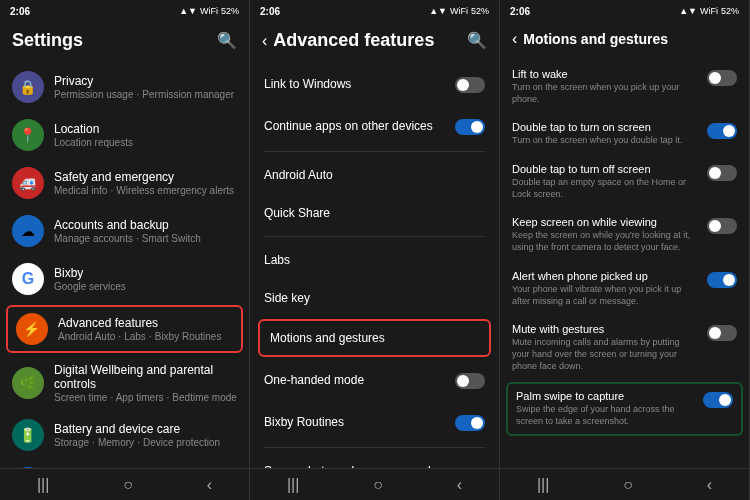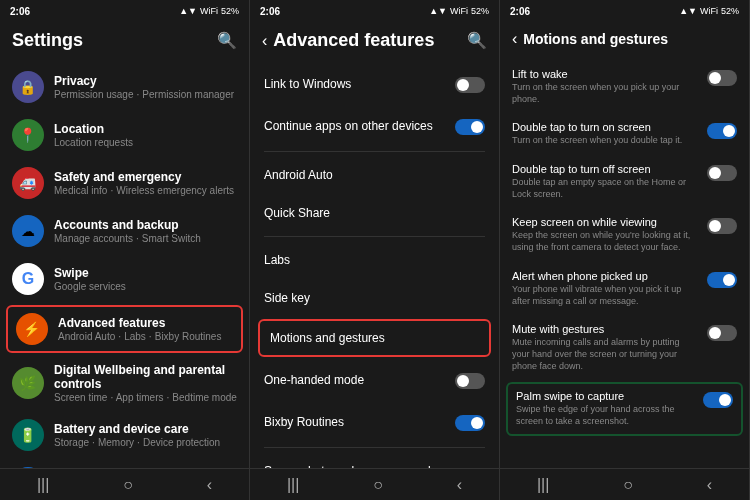--- a/index.html
+++ b/index.html
@@ -87,21 +87,21 @@
       align-items: center;
       justify-content: center;
       font-size: 14px;
       flex-shrink: 0;
       margin-right: 10px;
     }
     .setting-text { flex: 1; }
     .setting-title {
       font-size: 12px;
       color: #fff;
-      font-weight: 700;
+      font-weight: 400;
     }
     .setting-subtitle {
       font-size: 10px;
       color: #888;
       margin-top: 1px;
     }
     .nav-bar {
       height: 32px;
       background: #1a1a1a;
       display: flex;
@@ -238,21 +238,21 @@
         <div class="setting-icon" style="background:#1565c0">☁</div>
         <div class="setting-text">
           <div class="setting-title">Accounts and backup</div>
           <div class="setting-subtitle">Manage accounts · Smart Switch</div>
         </div>
       </div>
 
       <div class="setting-item">
         <div class="setting-icon" style="background:#fff;color:#4285F4;font-weight:bold;font-size:16px;">G</div>
         <div class="setting-text">
-          <div class="setting-title">Swipe</div>
+          <div class="setting-title">Bixby</div>
           <div class="setting-subtitle">Google services</div>
         </div>
       </div>
 
       <div class="setting-item highlighted">
         <div class="setting-icon" style="background:#e65100">⚡</div>
         <div class="setting-text">
           <div class="setting-title">Advanced features</div>
           <div class="setting-subtitle">Android Auto · Labs · Bixby Routines</div>
         </div>

